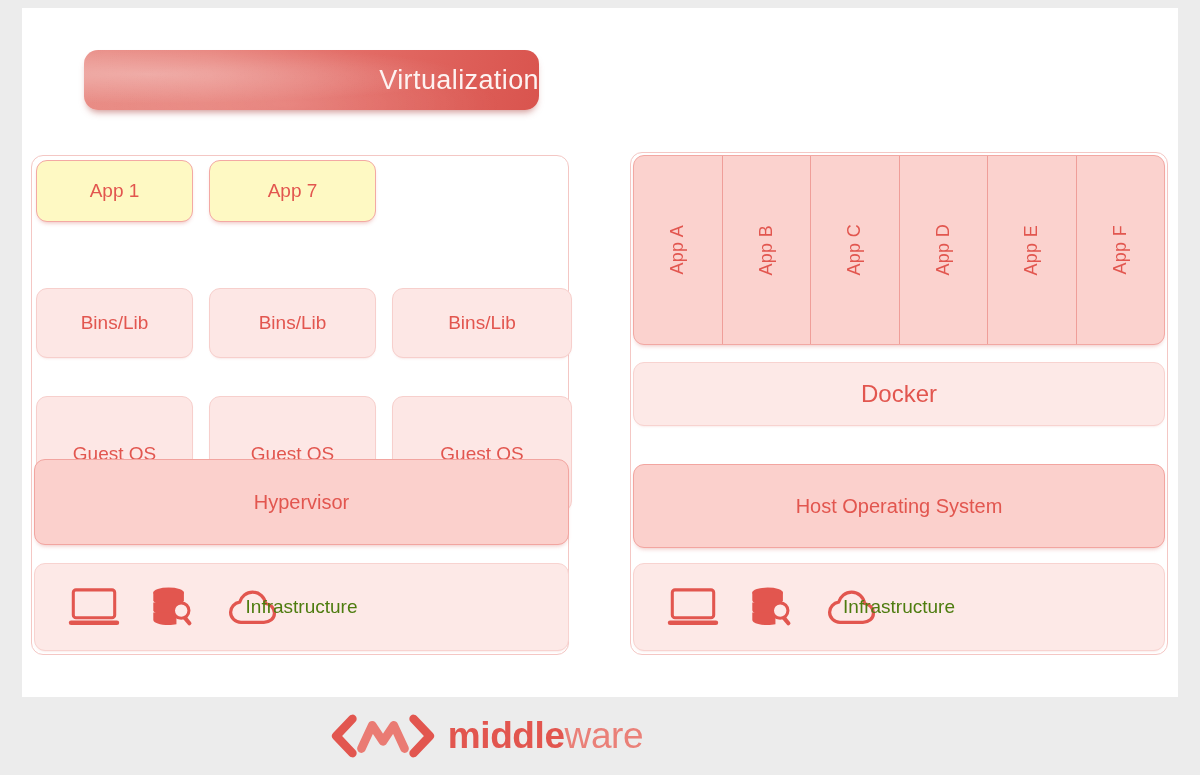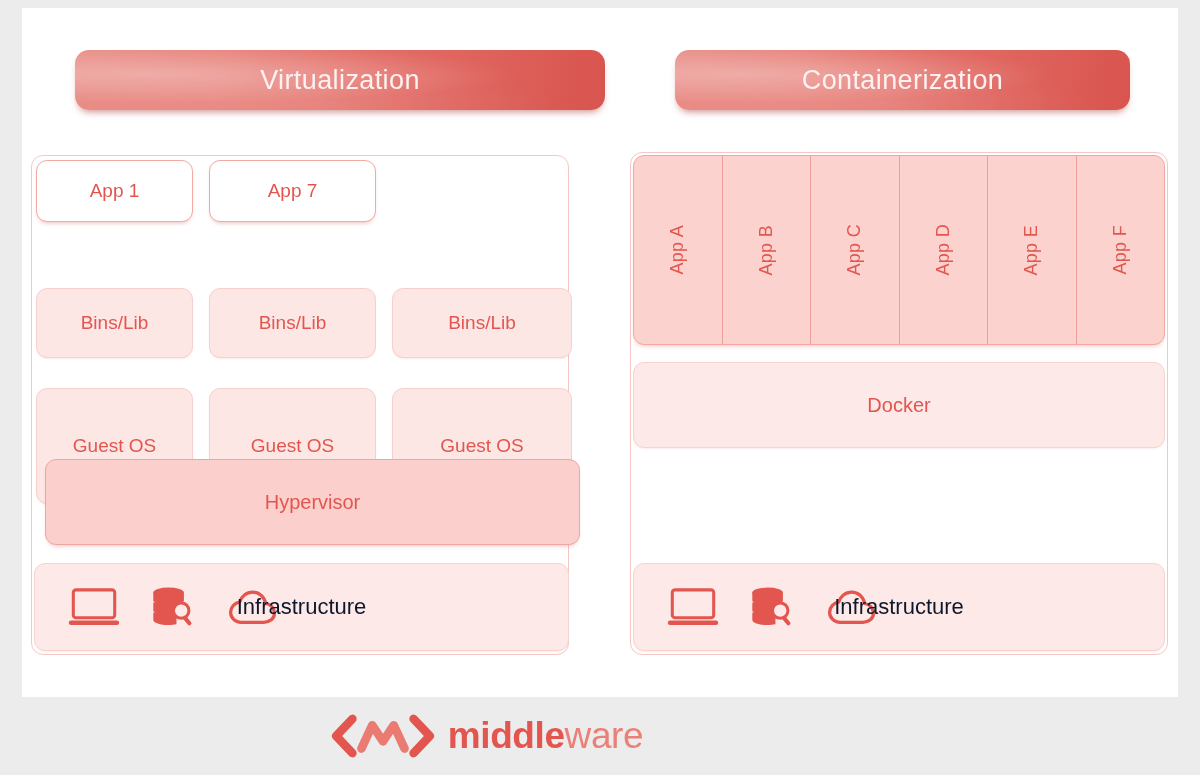--- a/index.html
+++ b/index.html
@@ -27,85 +27,85 @@
     color:#fdf2f1;font-size:27px;font-weight:400;letter-spacing:.4px;
   }
   .banner::after{
     content:"";position:absolute;inset:0;border-radius:14px;
     background:
       radial-gradient(ellipse at 14% 40%, rgba(255,255,255,.30) 0%, rgba(255,255,255,0) 58%),
       radial-gradient(ellipse at 45% 90%, rgba(255,255,255,.12) 0%, rgba(255,255,255,0) 60%);
     pointer-events:none;
   }
   .banner span{position:relative;z-index:2;}
-  #banner-left{left:75px;top:50px;width:530px;}
+  #banner-left{left:84px;top:50px;width:455px;justify-content:flex-end;}
   #banner-right{left:675px;top:50px;width:455px;}
 
   
   .stack{
     position:absolute;
     border:1px solid #f4c7c4;border-radius:12px;
     box-sizing:border-box;
   }
   #stack-left{left:31px;top:155px;width:538px;height:500px;}
   #stack-right{left:630px;top:152px;width:538px;height:503px;}
 
   
   .box{
     position:absolute;box-sizing:border-box;
     border-radius:11px;
     display:flex;align-items:center;justify-content:center;
     color:#e2564f;font-size:19px;font-weight:400;
     white-space:nowrap;
   }
-  .tone-dark{background:#ffffff;border:1px solid #f3a9a4;box-shadow:0 3px 4px -2px rgba(214,110,104,.45);}
+  .tone-dark{background:#fef9c3;border:1px solid #f3a9a4;box-shadow:0 3px 4px -2px rgba(214,110,104,.45);}
   .tone-light{background:#fde7e5;border:1px solid #f7cfcc;box-shadow:0 2px 3px -2px rgba(214,110,104,.30);margin-top:40px;}
   .tone-mid{background:#fbd0cc;border:1px solid #f2a5a0;box-shadow:0 3px 4px -2px rgba(214,110,104,.40);}
   .tone-soft{background:#fde9e7;border:1px solid #f8d3d0;box-shadow:0 2px 3px -2px rgba(214,110,104,.28);}
 
   
   .l-c1{left:36px;width:157px;}
   .l-c2{left:209px;width:167px;}
   .l-c3{left:392px;width:180px;}
   .row-app{top:160px;height:62px;}
   .row-bin{top:248px;height:70px;}
-  .row-os{top:348px;height:116px;}
-  #hypervisor{left:45px;top:459px;width:535px;height:86px;font-size:20px;}
+  .row-os{top:356px;height:116px;}
+  #hypervisor{left:34px;top:459px;width:535px;height:86px;font-size:20px;}
   #infra-left{left:34px;top:563px;width:535px;height:88px;}
 
   
   .containers{
     position:absolute;left:633px;top:155px;width:532px;height:190px;
     background:#fbd2ce;border:1px solid #f2a8a3;border-radius:11px;
     box-sizing:border-box;display:flex;
     box-shadow:0 3px 4px -2px rgba(214,110,104,.40);
     overflow:hidden;
   }
   .cell{
     flex:1;display:flex;align-items:center;justify-content:center;
     border-right:1px solid #ef9e99;
   }
   .cell:last-child{border-right:none;}
   .cell span{
     writing-mode:vertical-rl;transform:rotate(180deg);
     color:#e2564f;font-size:18px;letter-spacing:.3px;white-space:nowrap;
   }
-  #docker{left:633px;top:362px;width:532px;height:86px;font-size:20px;}
+  #docker{left:633px;top:362px;width:532px;height:64px;font-size:24px;}
   #host-os{left:633px;top:464px;width:532px;height:84px;font-size:20px;}
   #infra-right{left:633px;top:563px;width:532px;height:88px;}
 
   
   .infra-inner{
     position:absolute;inset:0;display:flex;align-items:center;
     padding-left:32px;box-sizing:border-box;gap:26px;
   }
   .infra-label{
     position:absolute;left:0;right:0;top:0;bottom:0;
     display:flex;align-items:center;justify-content:center;
-    color:#0f172a;font-size:22px;pointer-events:none;
+    color:#4d7c0f;font-size:19px;pointer-events:none;
   }
   .ico{width:54px;height:42px;flex:0 0 auto;}
   .ico svg{display:block;width:100%;height:100%;}
 
   
   .footer{
     position:absolute;left:0;top:697px;width:972px;height:78px;
     display:flex;align-items:center;justify-content:center;gap:11px;
   }
   .logo-mark{width:108px;height:44px;}
@@ -178,23 +178,20 @@
       </div>
       <div class="ico">
         <svg viewBox="0 0 60 46" fill="none">
           <path d="M15.5 40c-6.3 0-11.5-5-11.5-11.2 0-5.7 4.4-10.4 10-11.1C15.9 11.3 21.6 6.5 28.5 6.5c7.4 0 13.5 5.5 14.3 12.6 5.6.6 9.9 5.2 9.9 10.8C52.7 35.9 47.4 40 41 40H15.5z" stroke="#e2564f" stroke-width="3.6" stroke-linejoin="round"></path>
         </svg>
       </div>
     </div>
     <div class="infra-label">Infrastructure</div>
   </div>
 
-  <div class="banner" id="banner-right">
-    <span>Containerization</span>
-  </div>
 
   <div class="stack" id="stack-right"></div>
 
   <div class="containers">
     <div class="cell">
         <span>App A</span>
       </div>
     <div class="cell">
         <span>App B</span>
       </div>
@@ -209,20 +206,23 @@
       </div>
     <div class="cell">
         <span>App F</span>
       </div>
   </div>
 
   <div class="box tone-soft" id="docker">
     <span>Docker</span>
   </div>
 
+  <div class="box tone-mid" id="host-os">
+    <span>Host Operating System</span>
+  </div>
 
   <div class="box tone-soft" id="infra-right">
     <div class="infra-inner">
       <div class="ico">
         <svg viewBox="0 0 60 46" fill="none">
           <rect x="7" y="4" width="46" height="31" rx="3" stroke="#e2564f" stroke-width="3.4"></rect>
           <rect x="2" y="38" width="56" height="5" rx="2.5" fill="#e2564f"></rect>
         </svg>
       </div>
       <div class="ico">

